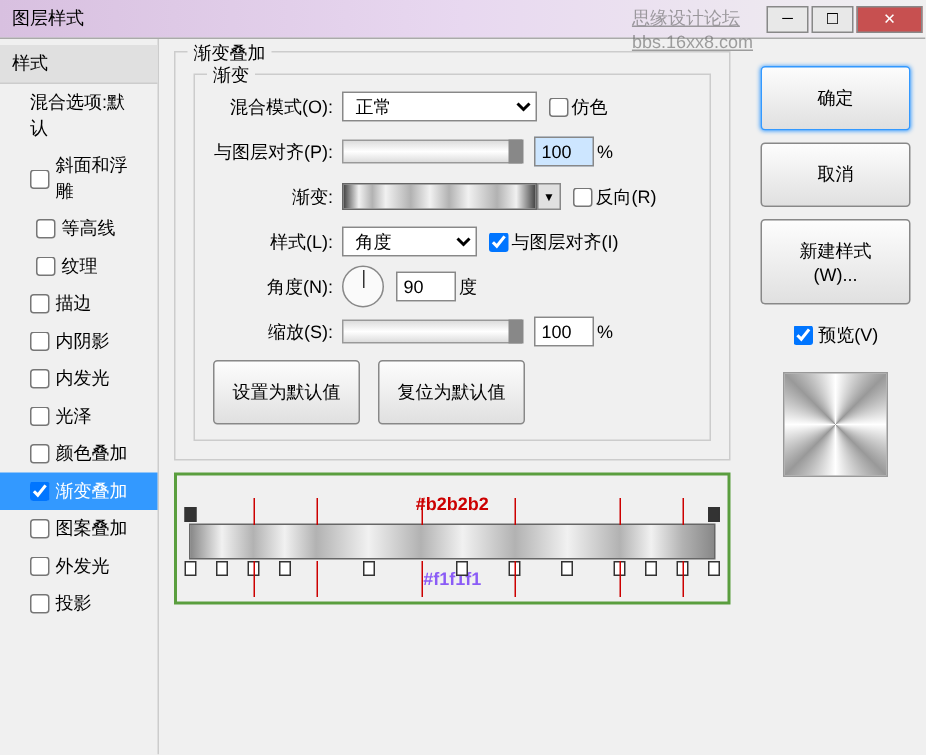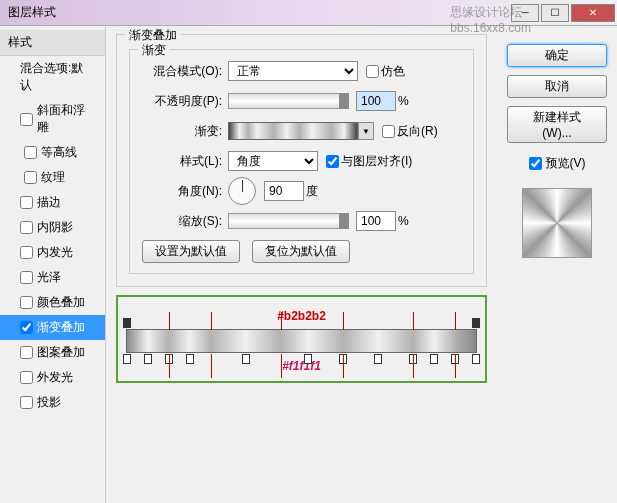--- a/index.html
+++ b/index.html
@@ -2,21 +2,21 @@
 <html><head>
 <meta charset="utf-8">
 <style>
 * { box-sizing: border-box; margin: 0; padding: 0; font-family: "Microsoft YaHei", SimSun, sans-serif; font-size: 12px; }
 body { background: #f0f0f0; width: 617px; height: 503px; overflow: hidden; }
 .titlebar { background: linear-gradient(to right, #d8c0e0, #e8d8f0, #f0f0f0); height: 26px; display: flex; align-items: center; justify-content: space-between; border-bottom: 1px solid #aaa; }
 .titlebar .title { padding-left: 8px; font-family: Liberation Serif, serif; }
 .titlebar .controls { display: flex; }
 .titlebar .btn { width: 28px; height: 18px; border: 1px solid #888; background: #e8e8e8; margin-right: 2px; display: flex; align-items: center; justify-content: center; font-size: 10px; }
 .titlebar .btn.close { background: #c75050; color: white; width: 44px; }
-.watermark { position: absolute; top: 4px; right: 86px; color: #666; font-size: 11px; opacity: 0.6; }
+.watermark { position: absolute; top: 4px; right: 115px; color: #666; font-size: 11px; opacity: 0.6; text-decoration: underline; }
 .dialog-body { display: flex; height: 477px; background: #f0f0f0; }
 .sidebar { width: 106px; border-right: 1px solid #ccc; padding: 4px 0; }
 .sidebar-header { padding: 4px 8px; background: #e0e0e0; border-bottom: 1px solid #ccc; }
 .sidebar-item { padding: 4px 20px; display: flex; align-items: center; gap: 4px; cursor: pointer; }
 .sidebar-item.selected { background: #3399ff; color: white; }
 .sidebar-item.sub { padding-left: 24px; }
 .sidebar-item input[type="checkbox"] { width: 13px; height: 13px; }
 .main { flex: 1; padding: 8px 10px; position: relative; }
 .group { border: 1px solid #ccc; padding: 10px 12px 12px; margin-bottom: 8px; position: relative; }
 .group-title { position: absolute; top: -8px; left: 8px; background: #f0f0f0; padding: 0 4px; }
@@ -27,29 +27,29 @@
 select { height: 20px; border: 1px solid #888; background: white; padding: 0 4px; }
 input[type="text"] { height: 20px; border: 1px solid #888; padding: 0 4px; text-align: left; }
 input[type="text"].num { width: 40px; background: #cde6ff; }
 .slider { width: 120px; height: 16px; background: linear-gradient(to bottom, #ddd, #fff, #ddd); border: 1px solid #999; position: relative; }
 .slider-thumb { position: absolute; width: 10px; height: 16px; background: #888; top: -1px; }
 .gradient-preview { width: 130px; height: 18px; border: 1px solid #666; background: linear-gradient(to right, #444, #f1f1f1 8%, #b2b2b2 15%, #f1f1f1 22%, #b2b2b2 35%, #f1f1f1 45%, #b2b2b2 55%, #f1f1f1 65%, #b2b2b2 80%, #f1f1f1 90%, #444); }
 .dropdown-arrow { width: 16px; height: 18px; border: 1px solid #888; background: #e0e0e0; display: inline-flex; align-items: center; justify-content: center; font-size: 8px; }
 .angle-dial { width: 28px; height: 28px; border: 1px solid #888; border-radius: 50%; background: #fafafa; position: relative; }
 .angle-dial::after { content: ''; position: absolute; width: 1px; height: 12px; background: #333; left: 13px; top: 2px; }
 .btn-row { display: flex; gap: 12px; justify-content: flex-start; margin-top: 6px; }
-.ps-button { padding: 2px 12px; border: 1px solid #888; background: linear-gradient(#fdfdfd, #e0e0e0); border-radius: 3px; cursor: pointer; }
+.ps-button { padding: 12px 12px; border: 1px solid #888; background: linear-gradient(#fdfdfd, #e0e0e0); border-radius: 3px; cursor: pointer; }
 .right-panel { width: 120px; padding: 18px 10px; display: flex; flex-direction: column; gap: 8px; align-items: center; }
 .right-panel .ps-button { width: 100px; text-align: center; }
 .right-panel .ok { border: 1px solid #3399ff; box-shadow: 0 0 3px #3399ff; }
 .preview-box { width: 70px; height: 70px; border: 1px solid #999; background: conic-gradient(from 45deg, #999, #fff, #999, #fff, #999, #fff, #999, #fff, #999); margin-top: 8px; }
 .gradient-editor { border: 2px solid #5a9e3e; padding: 12px 8px 8px; margin-top: 8px; }
 .ge-label { text-align: center; font-weight: bold; }
 .ge-label.top { color: #cc0000; margin-bottom: 4px; }
-.ge-label.bot { color: #be185d; margin-top: 4px; font-style: italic; }
+.ge-label.bot { color: #8b5cf6; margin-top: 4px; }
 .ge-bar { height: 24px; border: 1px solid #666; background: linear-gradient(to right, #888, #f1f1f1 6%, #b2b2b2 12%, #f1f1f1 18%, #b2b2b2 24%, #f1f1f1 34%, #b2b2b2 44%, #f1f1f1 52%, #b2b2b2 62%, #f1f1f1 72%, #b2b2b2 82%, #f1f1f1 88%, #b2b2b2 94%, #888); position: relative; margin: 6px 0; }
 .stop { position: absolute; width: 8px; height: 10px; background: #fff; border: 1px solid #333; }
 .stop.top { top: -12px; }
 .stop.bot { bottom: -12px; }
 .redline-v { position: absolute; width: 1px; background: #cc0000; }
 </style>
 </head>
 <body>
 
 <div class="titlebar">
@@ -131,21 +131,21 @@
         <div class="row">
           <label>混合模式(O):</label>
           <select style="width:130px"><option>正常</option></select>
           <div class="after">
               <input type="checkbox" style="">
               <span>仿色</span>
             </div>
         </div>
 
         <div class="row">
-          <label>不透明度(P):</label>
+          <label>与图层对齐(P):</label>
           <div class="slider">
               <div class="slider-thumb" style="left:110px"></div>
             </div>
           <div class="after">
               <input type="text" class="num" value="100" style="">
               <span>%</span>
             </div>
         </div>
 
         <div class="row">

